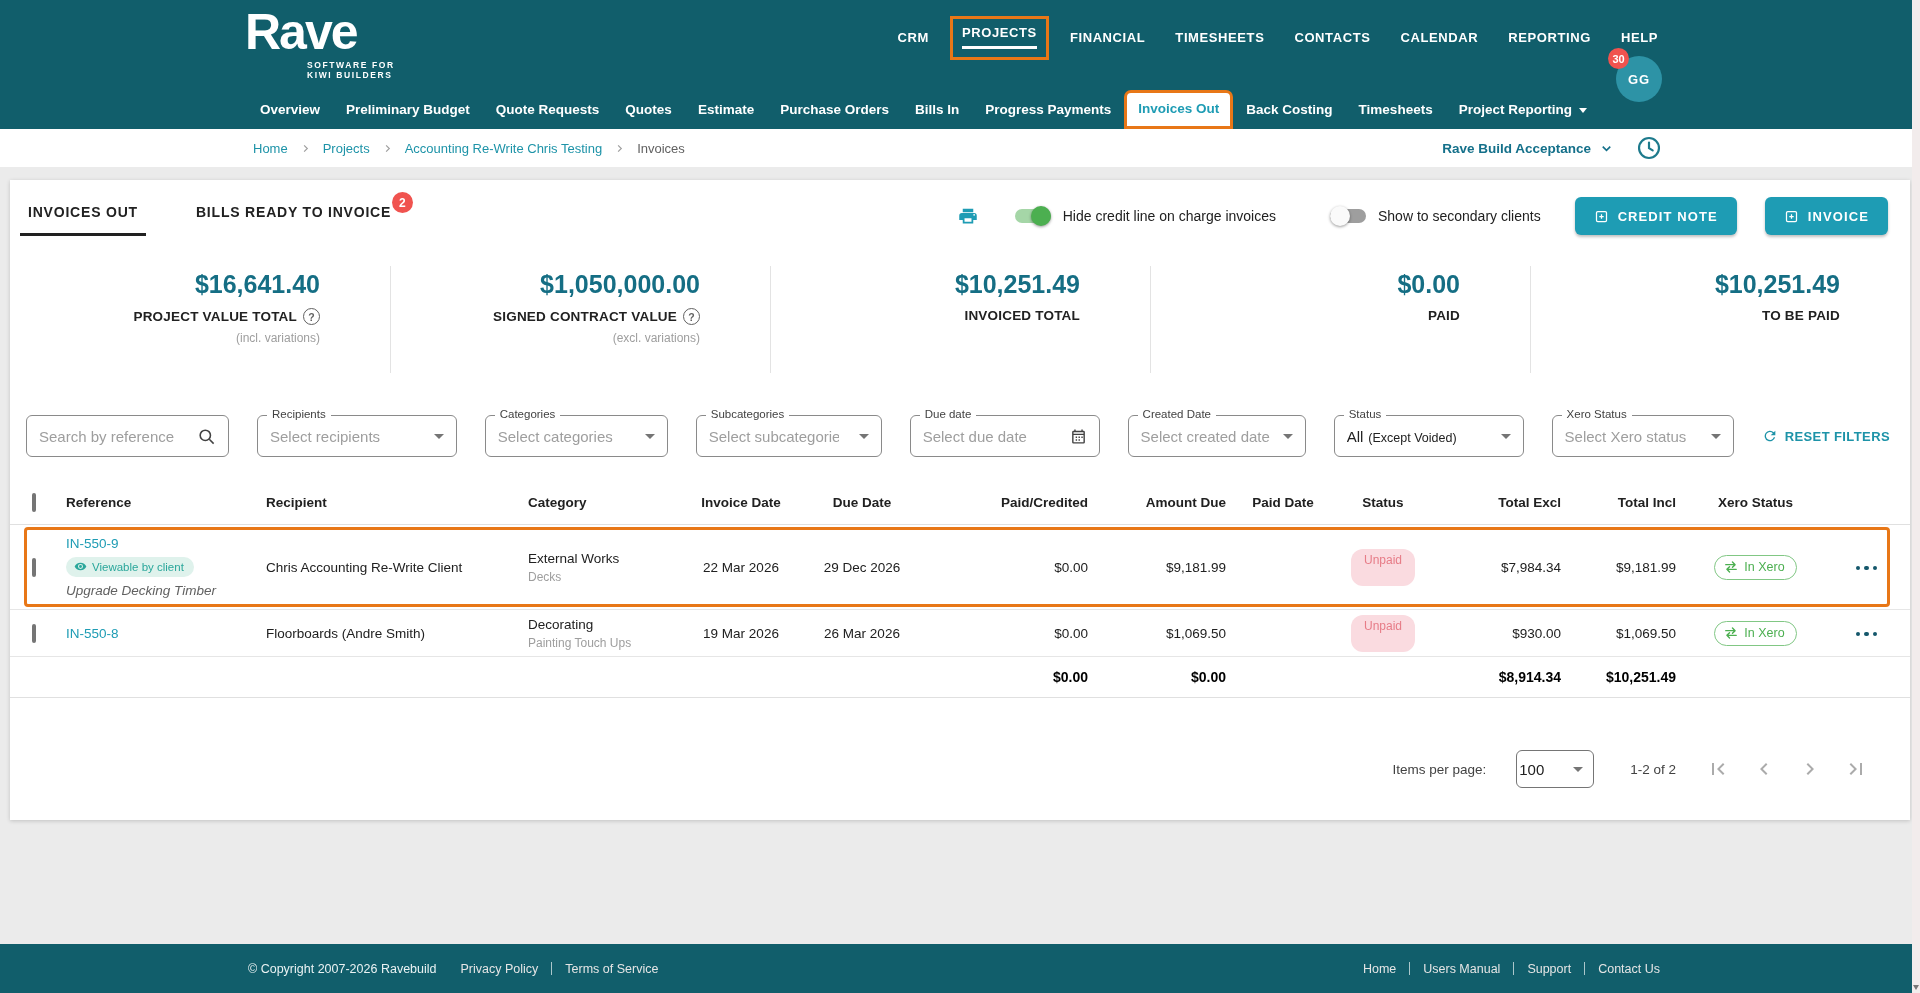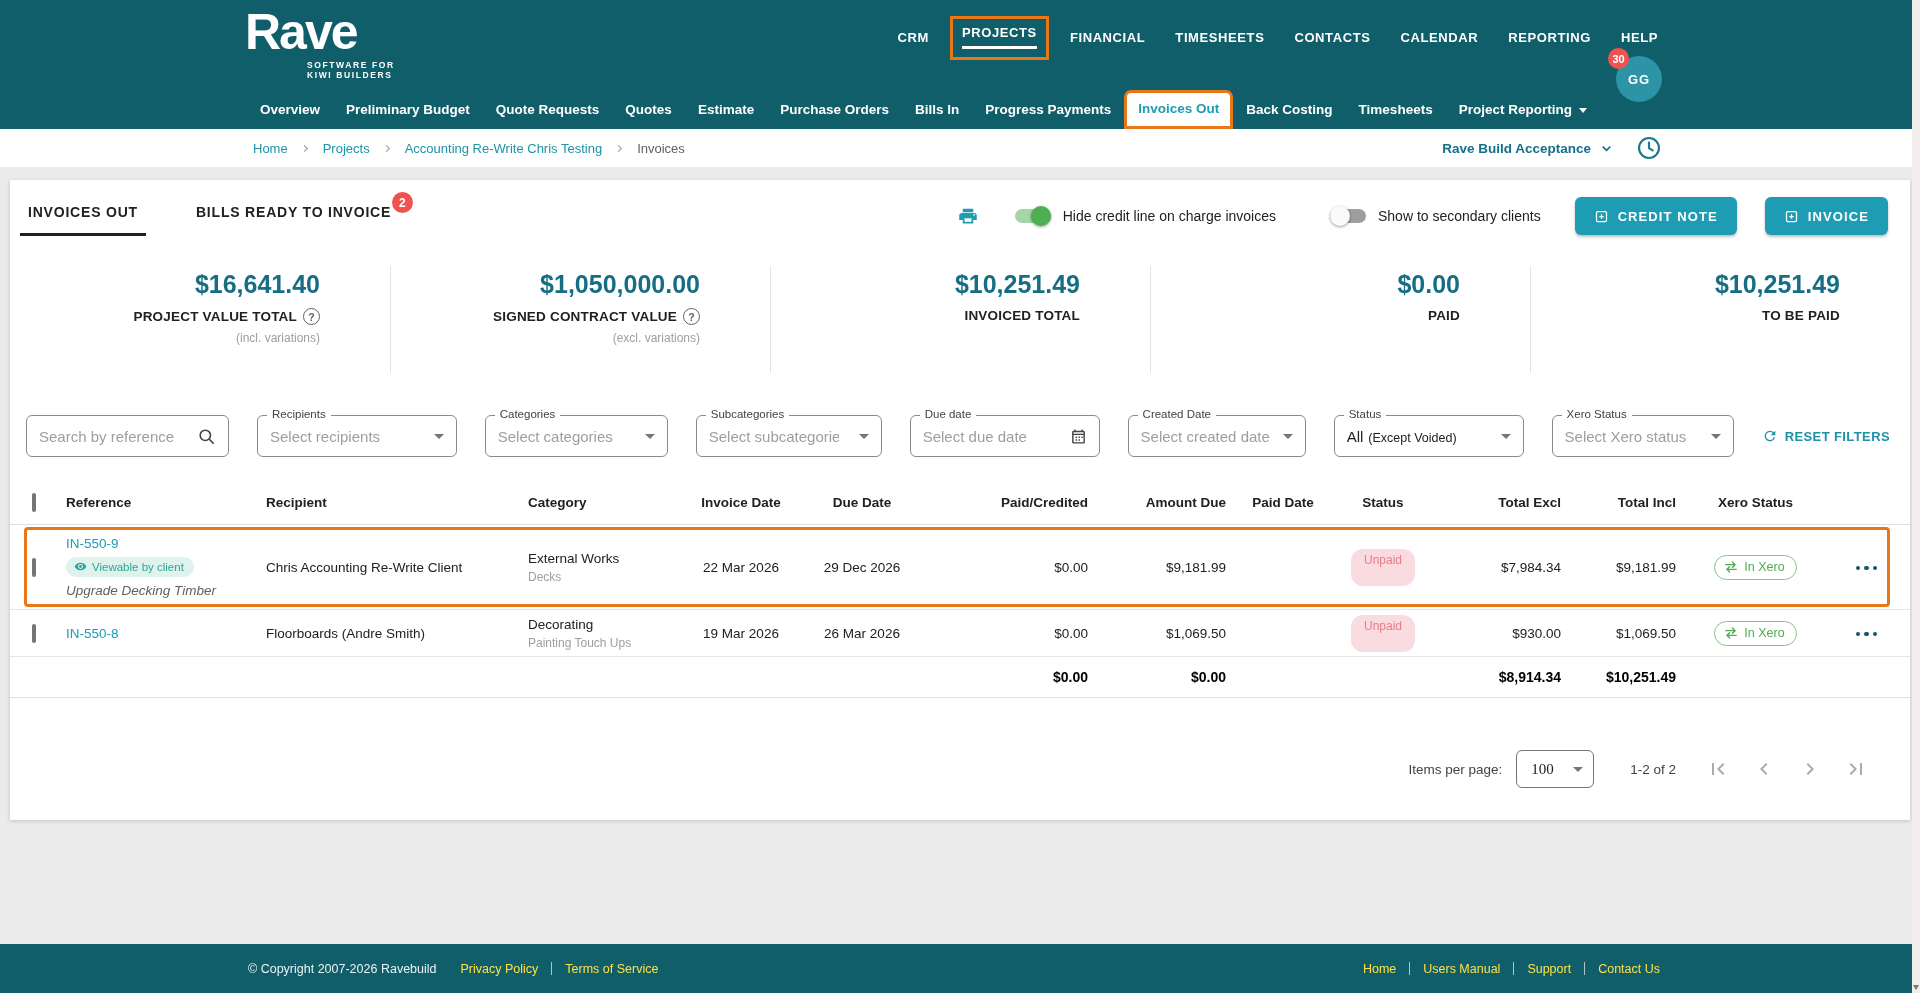--- a/index.html
+++ b/index.html
@@ -95,30 +95,30 @@
   .cat-main { font-size:13.5px; color:#212121; }
   .cat-sub { font-size:12px; color:#9E9E9E; margin-top:4px; }
   .chip-status { display:inline-block; background:#FADBE0; color:#E77C87; font-size:12px; padding:4px 13px 19px; border-radius:12px; }
   .xero-pill { display:inline-flex; align-items:center; gap:6px; border:1.5px solid #81C784; color:#4CAF50; font-size:12.5px; padding:4px 11px 5px 9px; border-radius:14px; cursor:pointer; background:#fff; }
   .dots { display:inline-flex; align-items:center; gap:4px; cursor:pointer; padding:6px 4px; }
   .dots i { width:4.5px; height:4.5px; border-radius:50%; background:#14576B; }
   .ttotal { font-size:14px; font-weight:700; padding:12px 0; border-bottom:1px solid #E0E0E0; }
 
   
   .pagination { display:flex; align-items:center; justify-content:flex-end; margin-top:52px; padding-right:42px; color:#424242; font-size:13.5px; }
-  .pp-select { display:flex; align-items:center; justify-content:space-between; width:78px; height:38px; border:1px solid #757575; border-radius:6px; padding:0 10px 0 14px; margin-left:14px; cursor:pointer; font-size:15px; color:#212121;font-family:Liberation Serif, serif; }
+  .pp-select { display:flex; align-items:center; justify-content:space-between; width:78px; height:38px; border:1px solid #757575; border-radius:6px; padding:0 10px 0 2px; margin-left:30px; cursor:pointer; font-size:15px; color:#212121; }
   .pp-range { margin:0 30px 0 36px; }
   .pg-icons { display:flex; align-items:center; gap:22px; }
   .pg-btn { display:flex; cursor:pointer; }
 
   
   .footer { height:49px; background:#115E6B; color:#EAF2F3; font-size:12.5px; display:flex; align-items:center; justify-content:space-between; padding:0 260px 0 248px; flex:0 0 auto; }
   .f-left, .f-right { display:flex; align-items:center; }
   .f-copy { margin-right:24px; }
-  .f-link { color:#fde047; text-decoration:none; cursor:pointer; white-space:nowrap; }
+  .f-link { color:#e5e5e5; text-decoration:none; cursor:pointer; white-space:nowrap; }
   .f-sep { border-left:1px solid rgba(255,255,255,.65); height:13px; margin:0 13px; }
 
   
   .scrollbar { position:absolute; top:0; right:0; width:8px; height:993px; background:#F2ECEC; z-index:50; cursor:pointer; }
   .scroll-arrow { position:absolute; bottom:3px; left:1px; width:0; height:0; border-left:3px solid transparent; border-right:3px solid transparent; border-top:5px solid #777; }
 </style>
 </head>
 <body>
 
 <div class="page">

